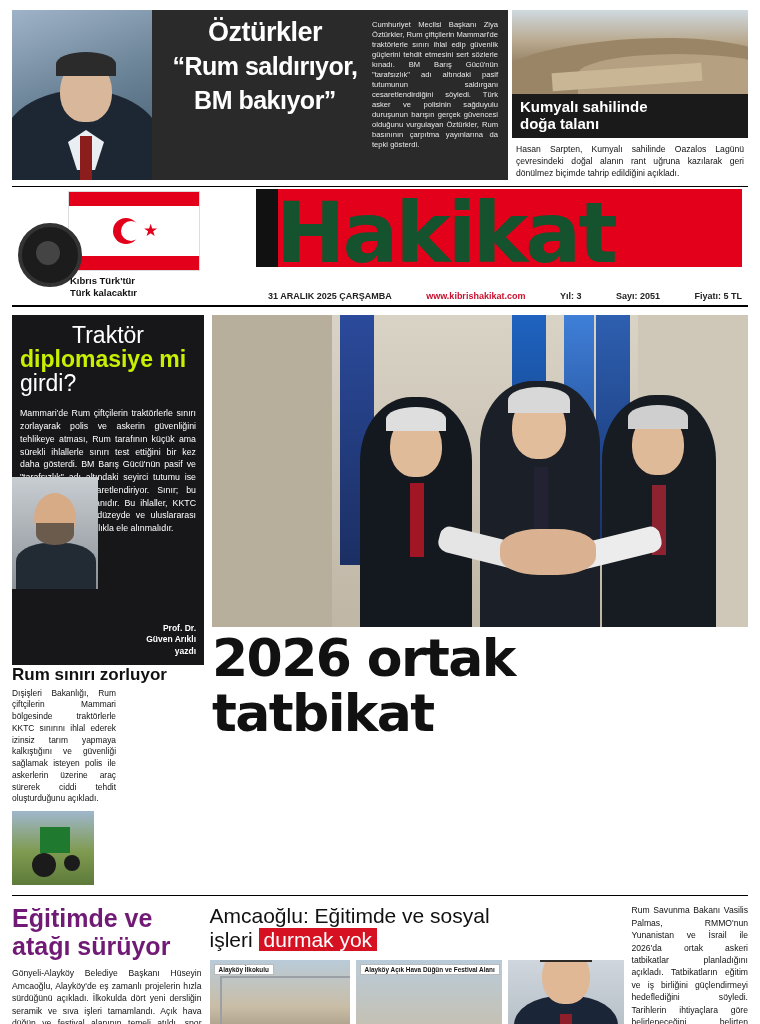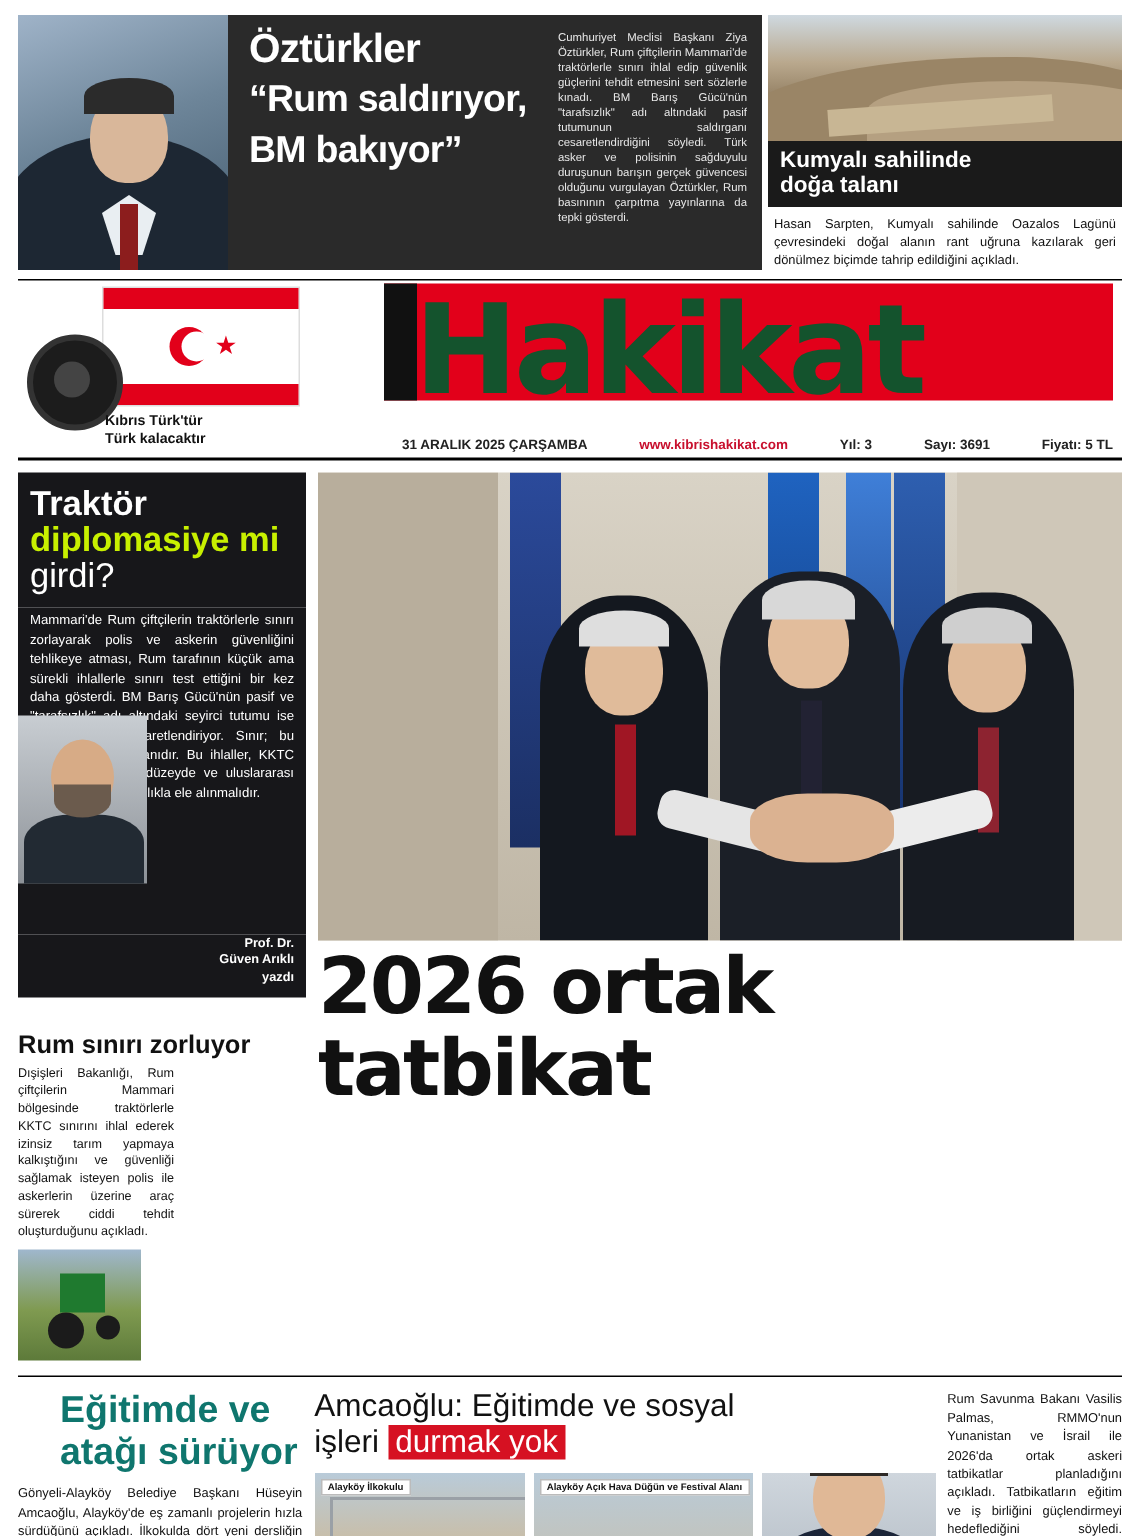--- a/index.html
+++ b/index.html
@@ -16,21 +16,21 @@
   .top-strip{display:flex;height:170px;margin:10px 12px 0 12px;gap:0;}
   .ts-photo{width:140px;height:170px;background:#5a6a78;position:relative;overflow:hidden;flex:none;}
   .ts-photo .sky{position:absolute;inset:0;background:linear-gradient(160deg,#9fb3c8 0%,#6d8599 45%,#41586b 100%);}
   .ts-photo .suit{position:absolute;left:-10px;bottom:0;width:160px;height:90px;background:#1d2733;border-radius:50% 50% 0 0/60% 60% 0 0;}
   .ts-photo .head{position:absolute;left:48px;bottom:58px;width:52px;height:62px;border-radius:50% 50% 45% 45%;background:#d9b79a;}
   .ts-photo .hair{position:absolute;left:44px;bottom:104px;width:60px;height:24px;border-radius:50% 50% 0 0;background:#2b2b2b;}
   .ts-photo .tie{position:absolute;left:68px;bottom:0;width:12px;height:44px;background:#8c1d1d;}
   .ts-photo .shirt{position:absolute;left:56px;bottom:10px;width:36px;height:40px;background:#e9eef2;clip-path:polygon(50% 0,100% 30%,75% 100%,25% 100%,0 30%);}
 
   .ts-head{flex:1;background:#2a2a2a;color:#fff;padding:8px 10px 6px 14px;display:flex;}
-  .ts-head .hl{flex:1;padding-right:8px;}
+  .ts-head .hl{flex:1;padding-right:8px;text-align:center;}
   .ts-head .hl .l1{font-size:27px;font-weight:bold;line-height:1.05;letter-spacing:-0.5px;}
   .ts-head .hl .l2{font-size:25px;font-weight:bold;line-height:1.12;margin-top:6px;letter-spacing:-0.5px;}
   .ts-head .body{width:126px;font-size:7.6px;line-height:1.32;text-align:justify;color:#e8e8e8;padding-top:2px;}
 
   .ts-right{width:236px;flex:none;margin-left:4px;display:flex;flex-direction:column;}
   .ts-right .photo{height:88px;background:linear-gradient(180deg,#cfd9e0 0%,#b9a88d 38%,#8e7a5d 70%,#6d5a42 100%);position:relative;overflow:hidden;}
   .ts-right .photo .dune{position:absolute;bottom:0;left:-20px;width:300px;height:56px;background:#9a8566;border-radius:60% 40% 0 0/80% 70% 0 0;}
   .ts-right .photo .dune2{position:absolute;bottom:0;right:-30px;width:200px;height:40px;background:#b5a081;border-radius:50% 50% 0 0;}
   .ts-right .photo .scar{position:absolute;bottom:8px;left:40px;width:150px;height:18px;background:#c8b694;transform:rotate(-4deg);}
   .ts-right .cap{background:#1a1a1a;color:#fff;font-size:15px;font-weight:bold;line-height:1.12;padding:5px 8px 6px 8px;}
@@ -52,30 +52,30 @@
   .mh-title .bar{position:absolute;left:-6px;top:2px;width:100%;height:78px;background:#e2001a;}
   .mh-title .blk{position:absolute;left:-6px;top:2px;width:22px;height:78px;background:#111;}
   .mh-title .word{position:absolute;left:14px;top:-2px;font-size:83px;font-weight:bold;color:#14532d;letter-spacing:-3px;font-family:"DejaVu Sans", sans-serif;}
   .mh-info{position:absolute;left:250px;right:0;bottom:4px;display:flex;justify-content:space-between;align-items:center;font-size:9px;font-weight:bold;color:#222;padding:0 6px;}
   .mh-info .site{color:#c8102e;}
 
   
   .sec2{display:flex;margin:8px 12px 0 12px;gap:8px;}
   .s2-left{width:192px;}
   .s2-left .hdr{background:#17171a;color:#fff;padding:8px 8px 10px 8px;}
-  .s2-left .hdr .t1{font-size:23px;font-weight:bold;line-height:1.05;}
+  .s2-left .hdr .t1{font-size:23px;font-weight:normal;line-height:1.05;text-align:center;}
   .s2-left .hdr .t2{font-size:23px;font-weight:bold;line-height:1.05;color:#c8f000;}
   .s2-left .hdr .t3{font-size:23px;font-weight:normal;line-height:1.05;}
   .s2-left .body{background:#17171a;color:#fff;font-size:8.8px;line-height:1.45;text-align:justify;padding:2px 8px 8px 8px;position:relative;height:208px;}
   .s2-left .body .portrait{position:absolute;left:0;top:72px;width:86px;height:112px;background:linear-gradient(180deg,#c8cdd2,#8d9298);}
   .s2-left .body .portrait .h{position:absolute;left:22px;top:16px;width:42px;height:50px;border-radius:50%;background:#d7ab86;}
   .s2-left .body .portrait .b{position:absolute;left:4px;bottom:0;width:80px;height:46px;background:#222a33;border-radius:40% 40% 0 0;}
   .s2-left .body .portrait .bd{position:absolute;left:24px;top:46px;width:38px;height:22px;border-radius:0 0 50% 50%;background:#6b5b4d;}
   .s2-left .byline{background:#17171a;color:#fff;text-align:right;font-size:8.5px;font-weight:bold;line-height:1.3;padding:0 8px 8px 8px;}
-  .s2-left .sub-title{font-size:17px;font-weight:bold;margin:22px 0 3px 0;}
+  .s2-left .sub-title{font-size:17px;font-weight:bold;margin:0 0 3px 0;}
   .s2-left .sub-wrap{display:flex;gap:6px;flex-direction:column;}
   .s2-left .sub-wrap p{font-size:8.4px;line-height:1.4;text-align:justify;margin:0;width:104px;}
   .s2-left .sub-wrap .tract{width:82px;height:74px;background:linear-gradient(180deg,#9fb7cd 0%,#7f9a50 55%,#5d7a3a 100%);position:relative;overflow:hidden;}
   .s2-left .sub-wrap .tract .cab{position:absolute;left:28px;top:16px;width:30px;height:26px;background:#1f7a2f;}
   .s2-left .sub-wrap .tract .wh{position:absolute;left:20px;bottom:8px;width:24px;height:24px;border-radius:50%;background:#1b1b1b;}
   .s2-left .sub-wrap .tract .wh2{position:absolute;left:52px;bottom:14px;width:16px;height:16px;border-radius:50%;background:#1b1b1b;}
 
   .s2-right{flex:1;}
   .s2-photo{height:312px;background:linear-gradient(180deg,#d9d3c6 0%,#bfb6a5 100%);position:relative;overflow:hidden;}
   .s2-photo .wallL{position:absolute;left:0;top:0;bottom:0;width:120px;background:#b8ae9c;}
@@ -99,21 +99,21 @@
   .s2-photo .hands{position:absolute;left:288px;bottom:52px;width:96px;height:46px;background:#dbb291;border-radius:40%;}
   .s2-photo .arm1{position:absolute;left:226px;bottom:66px;width:90px;height:26px;background:#e5e5e5;transform:rotate(14deg);border-radius:10px;}
   .s2-photo .arm2{position:absolute;left:360px;bottom:66px;width:90px;height:26px;background:#ececec;transform:rotate(-14deg);border-radius:10px;}
 
   .big-head{font-size:52px;font-weight:bold;letter-spacing:-1.6px;line-height:1.05;margin:4px 0 0 0;font-family:"DejaVu Sans", sans-serif;}
   .red-bar{background:#d61122;color:#fff;font-size:21px;font-weight:bold;padding:5px 8px 7px 8px;margin-top:3px;}
 
   
   .sec3{display:flex;margin:10px 12px 0 12px;gap:8px;border-top:1px solid #000;padding-top:8px;}
   .s3-left{width:192px;}
-  .s3-left .hd{font-size:25px;font-weight:bold;line-height:1.12;color:#0f766e;margin-left:28px;}
+  .s3-left .hd{font-size:25px;font-weight:bold;line-height:1.12;color:#701a75;}
   .s3-left p{font-size:8.6px;line-height:1.45;text-align:justify;margin:7px 0 0 0;}
   .s3-mid{flex:1;}
   .s3-mid .kicker{font-size:21px;font-weight:normal;line-height:1.15;}
   .s3-mid .kicker .hl{background:#d61122;color:#fff;padding:0 5px;}
   .s3-mid .grid{display:flex;gap:6px;margin-top:7px;}
   .s3-mid .col{display:flex;flex-direction:column;gap:6px;}
   .s3-mid .img{position:relative;background:linear-gradient(180deg,#b9cbd9 0%,#c9bda6 60%,#9f9480 100%);overflow:hidden;}
   .s3-mid .img .lbl{position:absolute;left:4px;top:4px;background:#fff;font-size:6.4px;font-weight:bold;padding:1px 4px;border:1px solid #bbb;}
   .s3-mid .img .bld{position:absolute;left:14px;bottom:8px;width:120px;height:44px;background:#d8d2c6;border:1px solid #a59d90;}
   .s3-mid .img .scf{position:absolute;left:10px;bottom:8px;width:130px;height:50px;border:2px solid #9aa0a6;}
@@ -178,21 +178,21 @@
     </div>
     <div class="mh-title">
       <div class="bar"></div>
       <div class="blk"></div>
       <div class="word">Hakikat</div>
     </div>
     <div class="mh-info">
       <span>31 ARALIK 2025 ÇARŞAMBA</span>
       <span class="site">www.kibrishakikat.com</span>
       <span>Yıl: 3</span>
-      <span>Sayı: 3691</span>
+      <span>Sayı: 2051</span>
       <span>Fiyatı: 5 TL</span>
     </div>
   </div>
 
   <div class="sec2">
     <div class="s2-left">
       <div class="hdr">
         <div class="t1">Traktör</div>
         <div class="t2">diplomasiye mi</div>
         <div class="t3">girdi?</div>

